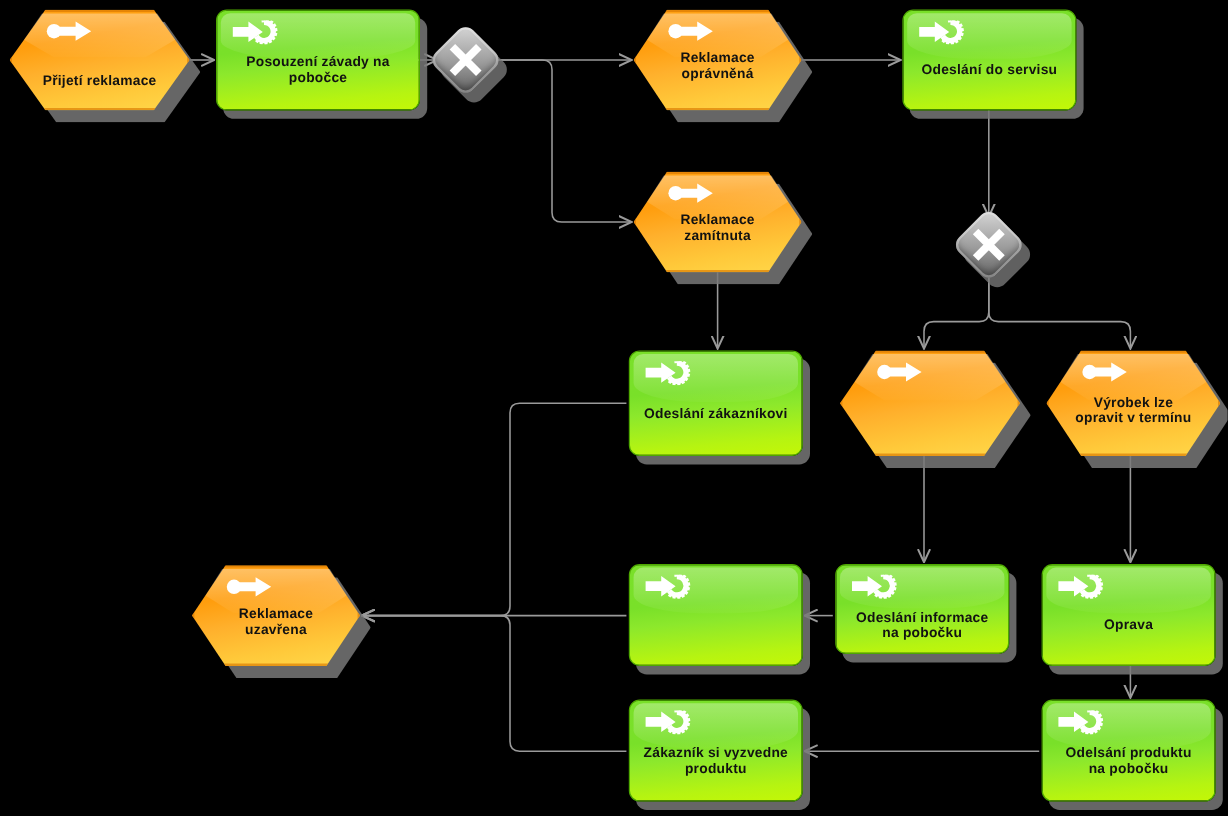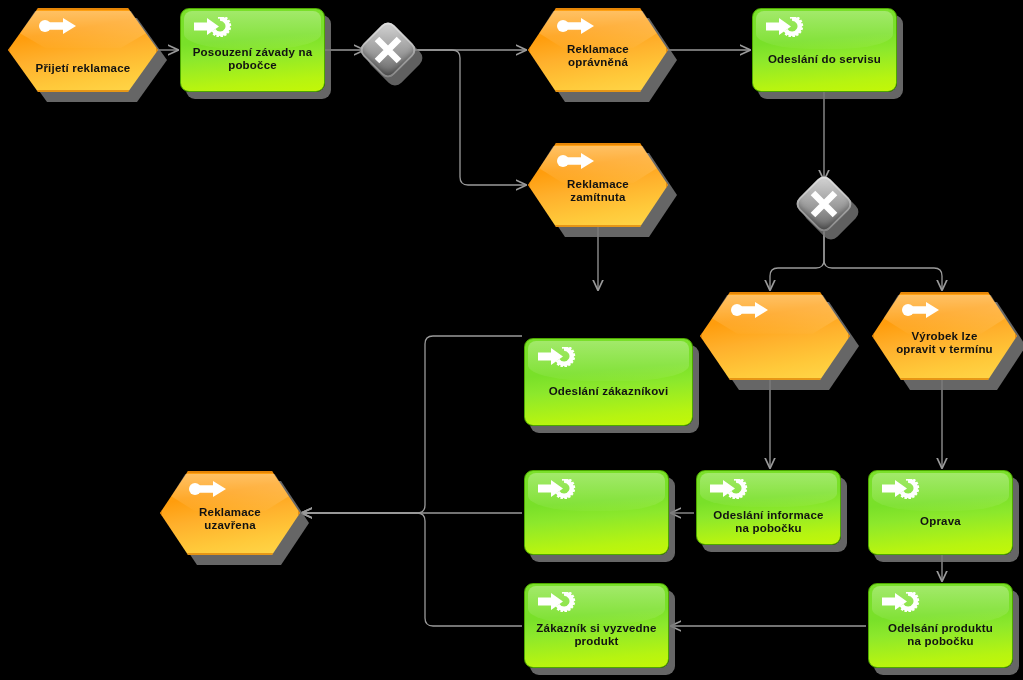--- a/index.html
+++ b/index.html
@@ -92,21 +92,21 @@
         <div class="hexshadow"></div>
         <div class="hex"></div>
         <div class="hexedge"></div>
         <div class="hexgloss"></div>
         <div class="ico" style="left:30px;top:9px"><svg width="40" height="18" viewBox="0 0 40 18">
             <circle cx="7" cy="9" r="6" fill="#fff"></circle>
             <path d="M10,5.2 L25,5.2 L25,1 L38,9 L25,17 L25,12.8 L10,12.8 Z" fill="#fff"></path>
           </svg></div>
         <div class="label" style="top:54px">Přijetí reklamace</div>
       </div>
-      <div class="node task" style="left: 180px; top: 8px; width: 145px; height: 84px;">
+      <div class="node task" style="left: 180px; top: 8px; width: 170px; height: 84px;">
         <div class="gloss"></div>
         <div class="ico" style="left:12px;top:8px"><svg width="42" height="20" viewBox="0 0 42 20">
             <path d="M1,5.4 L14,5.4 L14,1 L26,9.6 L14,18 L14,13.6 L1,13.6 Z" fill="#fff"></path>
             <path d="M27,1.6 A7.6,7.6 0 1 1 20.6,13.2" fill="none" stroke="#fff" stroke-width="4.4" stroke-linecap="butt"></path>
             <line x1="26.4" y1="1.6" x2="26.0" y2="-2.2" stroke="#fff" stroke-width="2.6"></line>
             <line x1="29.2" y1="1.9" x2="30.3" y2="-1.7" stroke="#fff" stroke-width="2.6"></line>
             <line x1="31.7" y1="3.2" x2="34.0" y2="0.3" stroke="#fff" stroke-width="2.6"></line>
             <line x1="33.5" y1="5.4" x2="36.8" y2="3.6" stroke="#fff" stroke-width="2.6"></line>
             <line x1="34.3" y1="8.1" x2="38.1" y2="7.6" stroke="#fff" stroke-width="2.6"></line>
             <line x1="34.1" y1="10.9" x2="37.8" y2="11.9" stroke="#fff" stroke-width="2.6"></line>
@@ -169,21 +169,21 @@
         <div class="label" style="top:35px">Reklamace
 zamítnuta</div>
       </div>
       <div class="node gw" style="left: 802px; top: 182px; width: 44px; height: 44px;">
         <div class="gwshadow"></div>
         <div class="gwbody"></div>
         <div class="gwx"><svg width="100%" height="100%" viewBox="0 0 44 44">
             <path d="M11,11 L33,33 M33,11 L11,33" stroke="#ffffff" stroke-width="6.5" stroke-linecap="butt"></path>
           </svg></div>
       </div>
-      <div class="node task" style="left: 524px; top: 292px; width: 169px; height: 88px; margin-top: 46px;">
+      <div class="node task" style="left: 524px; top: 292px; width: 145px; height: 88px;">
         <div class="gloss"></div>
         <div class="ico" style="left:12px;top:8px"><svg width="42" height="20" viewBox="0 0 42 20">
             <path d="M1,5.4 L14,5.4 L14,1 L26,9.6 L14,18 L14,13.6 L1,13.6 Z" fill="#fff"></path>
             <path d="M27,1.6 A7.6,7.6 0 1 1 20.6,13.2" fill="none" stroke="#fff" stroke-width="4.4" stroke-linecap="butt"></path>
             <line x1="26.4" y1="1.6" x2="26.0" y2="-2.2" stroke="#fff" stroke-width="2.6"></line>
             <line x1="29.2" y1="1.9" x2="30.3" y2="-1.7" stroke="#fff" stroke-width="2.6"></line>
             <line x1="31.7" y1="3.2" x2="34.0" y2="0.3" stroke="#fff" stroke-width="2.6"></line>
             <line x1="33.5" y1="5.4" x2="36.8" y2="3.6" stroke="#fff" stroke-width="2.6"></line>
             <line x1="34.3" y1="8.1" x2="38.1" y2="7.6" stroke="#fff" stroke-width="2.6"></line>
             <line x1="34.1" y1="10.9" x2="37.8" y2="11.9" stroke="#fff" stroke-width="2.6"></line>
@@ -297,21 +297,21 @@
             <line x1="33.5" y1="5.4" x2="36.8" y2="3.6" stroke="#fff" stroke-width="2.6"></line>
             <line x1="34.3" y1="8.1" x2="38.1" y2="7.6" stroke="#fff" stroke-width="2.6"></line>
             <line x1="34.1" y1="10.9" x2="37.8" y2="11.9" stroke="#fff" stroke-width="2.6"></line>
             <line x1="32.9" y1="13.5" x2="35.9" y2="15.7" stroke="#fff" stroke-width="2.6"></line>
             <line x1="30.8" y1="15.3" x2="32.8" y2="18.6" stroke="#fff" stroke-width="2.6"></line>
             <line x1="28.2" y1="16.3" x2="28.8" y2="20.1" stroke="#fff" stroke-width="2.6"></line>
             <line x1="25.3" y1="16.2" x2="24.5" y2="19.9" stroke="#fff" stroke-width="2.6"></line>
             <line x1="22.8" y1="15.1" x2="20.6" y2="18.2" stroke="#fff" stroke-width="2.6"></line>
           </svg></div>
         <div class="label" style="top:38px">Zákazník si vyzvedne
-produkt</div>
+produktu</div>
       </div>
       <div class="node task" style="left: 868px; top: 583px; width: 145px; height: 85px;">
         <div class="gloss"></div>
         <div class="ico" style="left:12px;top:8px"><svg width="42" height="20" viewBox="0 0 42 20">
             <path d="M1,5.4 L14,5.4 L14,1 L26,9.6 L14,18 L14,13.6 L1,13.6 Z" fill="#fff"></path>
             <path d="M27,1.6 A7.6,7.6 0 1 1 20.6,13.2" fill="none" stroke="#fff" stroke-width="4.4" stroke-linecap="butt"></path>
             <line x1="26.4" y1="1.6" x2="26.0" y2="-2.2" stroke="#fff" stroke-width="2.6"></line>
             <line x1="29.2" y1="1.9" x2="30.3" y2="-1.7" stroke="#fff" stroke-width="2.6"></line>
             <line x1="31.7" y1="3.2" x2="34.0" y2="0.3" stroke="#fff" stroke-width="2.6"></line>
             <line x1="33.5" y1="5.4" x2="36.8" y2="3.6" stroke="#fff" stroke-width="2.6"></line>

